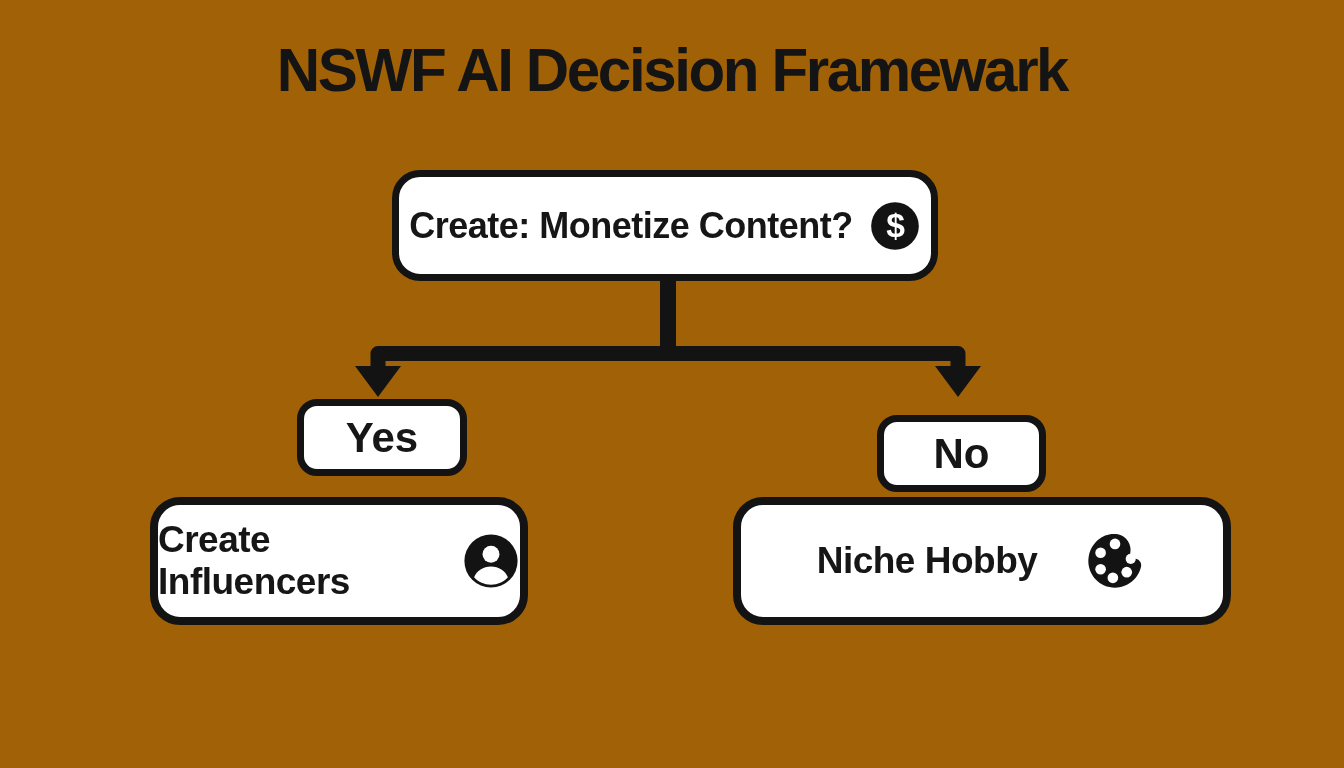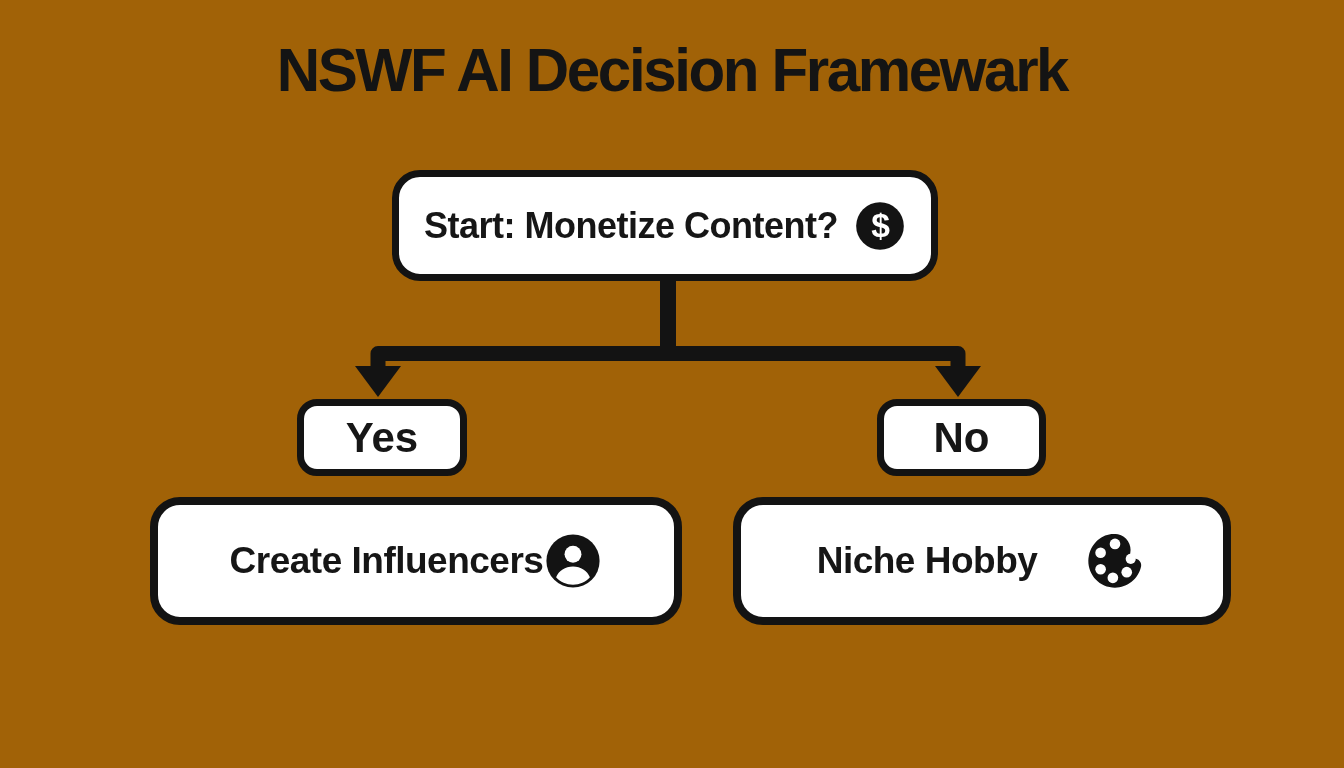--- a/index.html
+++ b/index.html
@@ -50,30 +50,30 @@
     gap: 16px;
     letter-spacing: -0.5px;
   }
   .node-branch {
     width: 170px; height: 77px;
     top: 399px;
     border-radius: 20px;
     font-size: 42px;
   }
   .node-yes { left: 297px; }
-  .node-no  { left: 877px; width: 169px; }
+  .node-no  { left: 877px; width: 169px; margin-top: 16px; }
   .node-outcome {
     top: 497px;
     height: 128px;
     border-width: 8px;
     border-radius: 30px;
     font-size: 37px;
     letter-spacing: -0.5px;
   }
-  .node-create { left: 150px; width: 532px; gap: 1px; }
+  .node-create { left: 150px; width: 378px; gap: 1px; }
   .node-niche  { left: 733px; width: 498px; gap: 46px; }
   .connector-svg {
     position: absolute;
     left: 0; top: 0;
     width: 1344px; height: 768px;
     pointer-events: none;
   }
   .icon {
     display: inline-flex;
     flex: 0 0 auto;
@@ -87,21 +87,21 @@
   <div class="title">NSWF AI Decision Framewark</div>
 
   <svg class="connector-svg" viewBox="0 0 1344 768" aria-hidden="true">
     <path d="M668 278 L668 352" stroke="#131313" stroke-width="16" fill="none"></path>
     <path d="M378 372 L378 353.5 L958 353.5 L958 372" stroke="#131313" stroke-width="15" fill="none" stroke-linejoin="round"></path>
     <polygon points="355,366 401,366 378,397" fill="#131313"></polygon>
     <polygon points="935,366 981,366 958,397" fill="#131313"></polygon>
   </svg>
 
   <div class="node node-start">
-    <span>Start: Monetize Content?</span>
+    <span>Create: Monetize Content?</span>
     <span class="icon">
       <svg width="52" height="52" viewBox="0 0 24 24">
         <circle cx="12" cy="12" r="11" fill="#131313"></circle>
         <text x="12" y="17.2" text-anchor="middle" font-size="15.5" font-weight="bold" font-family="Liberation Sans, sans-serif" fill="#ffffff">$</text>
       </svg>
     </span>
   </div>
 
   <div class="node node-branch node-yes">
     <span>Yes</span>

